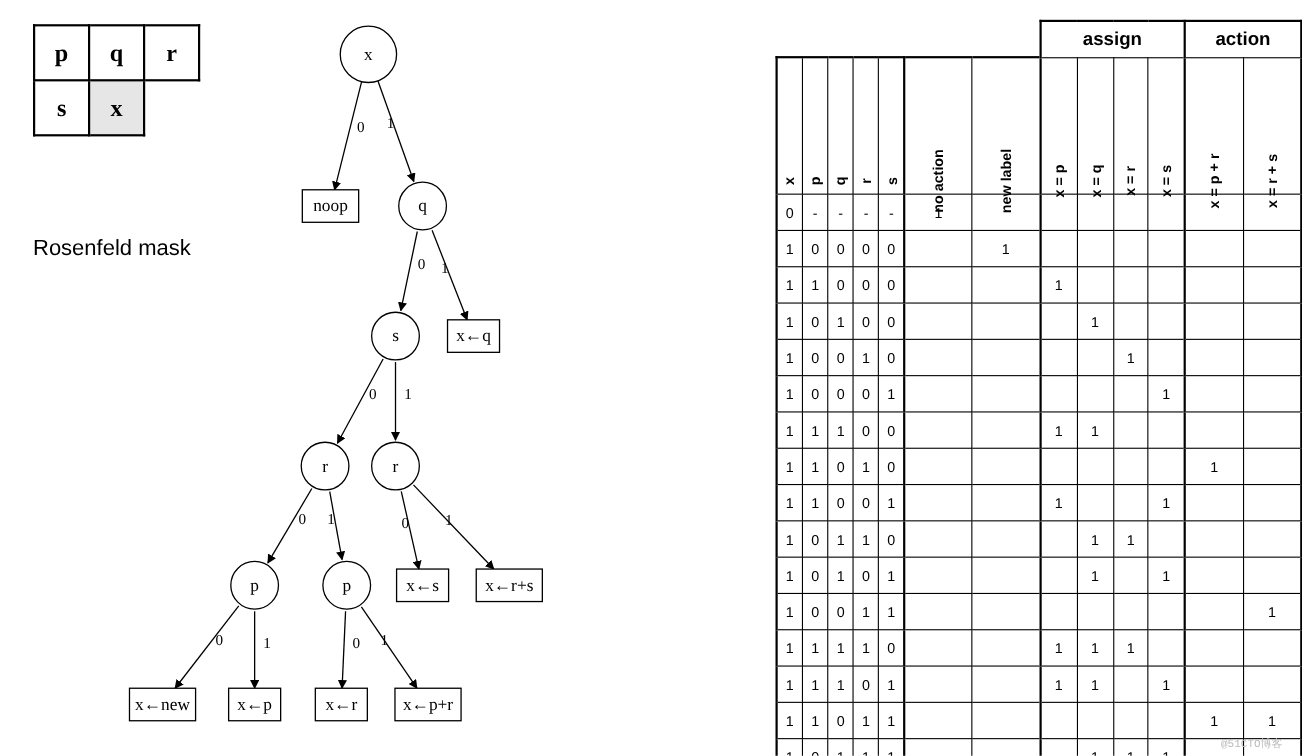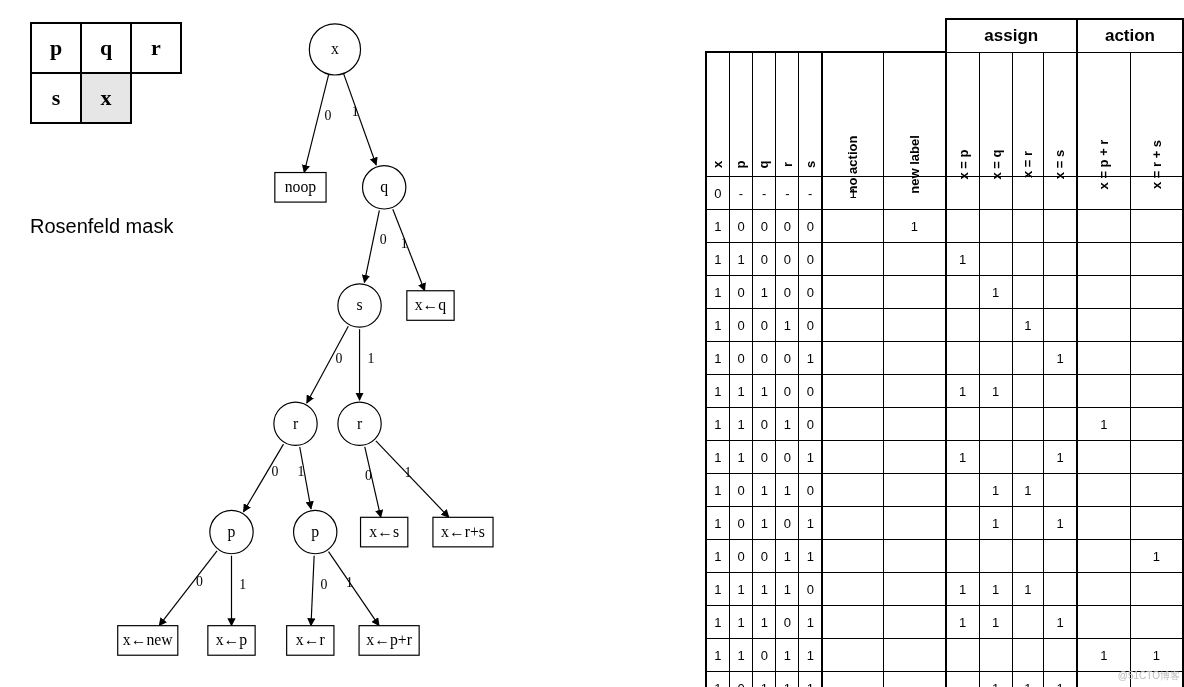--- a/index.html
+++ b/index.html
@@ -89,25 +89,25 @@
   }
   .truth th.rot > span {
     display: inline-block;
     transform: rotate(-90deg);
     transform-origin: center;
     white-space: nowrap;
     font-weight: 700;
   }
   .watermark {
     position: absolute;
-    right: 4px;
+    right: 18px;
     bottom: 4px;
     font-size: 10px;
     color: #bbb;
-    font-family: Liberation Sans, sans-serif;
+    font-family: Liberation Mono, monospace;
   }
   
   .truth .thick-l { border-left: 2.5px solid #000 !important; }
   .truth .thick-r { border-right: 2.5px solid #000 !important; }
   .truth .thick-t { border-top: 2.5px solid #000 !important; }
 </style>
 </head>
 <body>
 
 <div class="page">

